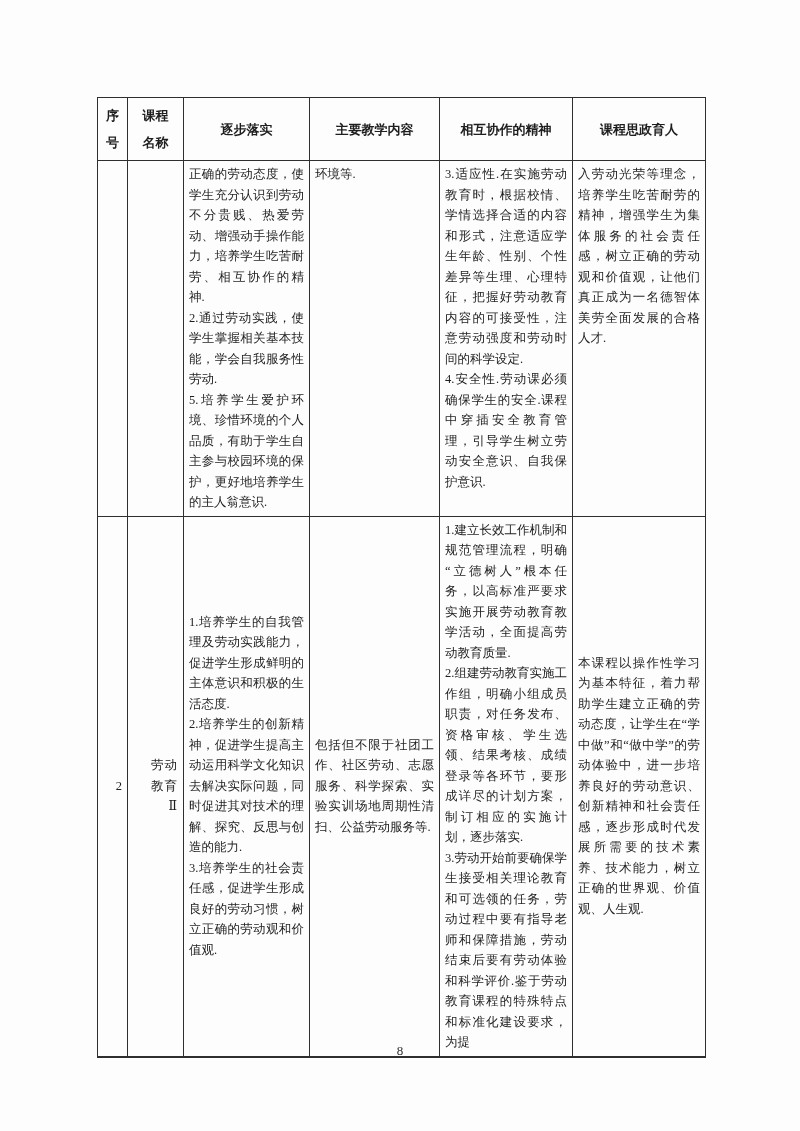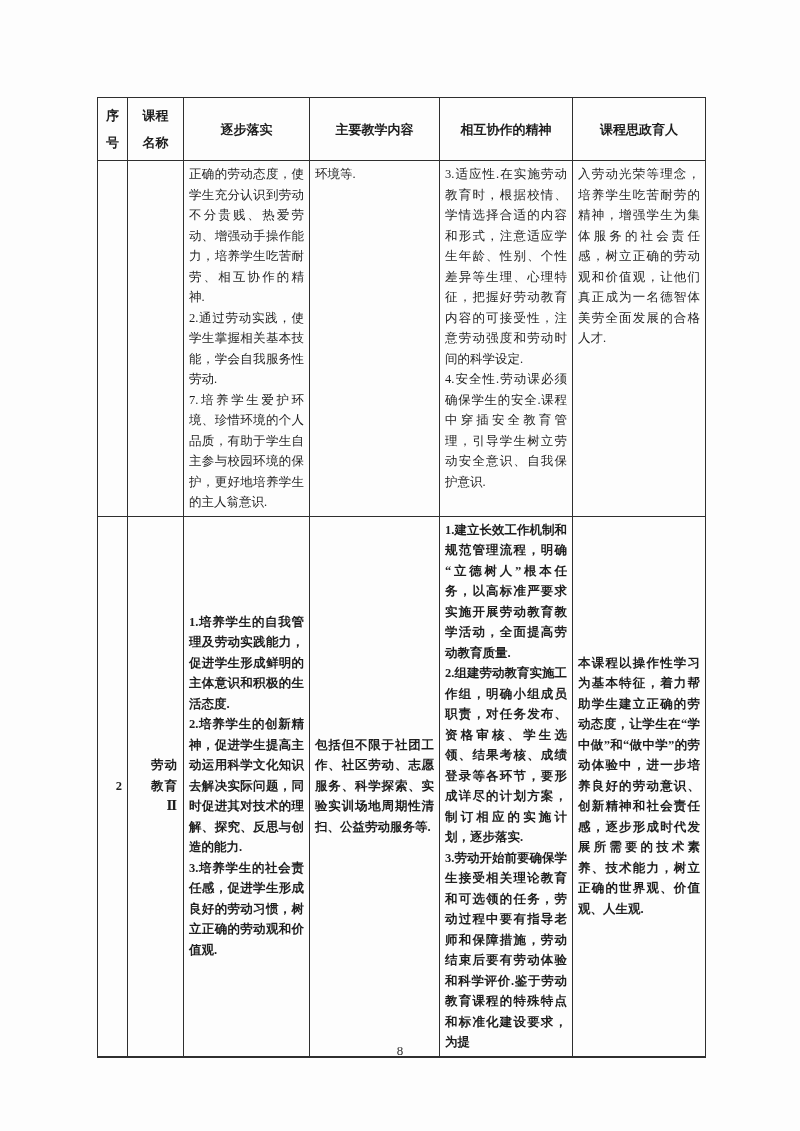--- a/index.html
+++ b/index.html
@@ -38,21 +38,21 @@
   .course-table thead th {
     font-weight: bold;
     text-align: center;
     vertical-align: middle;
     line-height: 27px;
     font-size: 13px;
     height: 56px;
   }
   .row-1 { height: 352px; }
   .row-2 { height: 497px; }
-  .row-2 td { border-bottom-width: 2px; font-weight: bold; }
+  .row-2 td { border-bottom-width: 2px; }
   td.cell-justify { text-align: justify; }
   td.cell-center  { text-align: right; vertical-align: middle; }
   td.cell-middle  { vertical-align: middle; }
   td.cell-top     { vertical-align: top; }
   .course-name { letter-spacing: 1px; }
   .page-number {
     position: absolute;
     left: 0;
     right: 0;
     top: 1043px;
@@ -86,21 +86,21 @@
         <th>相互协作的精神</th>
         <th>课程思政育人</th>
       </tr>
     </thead>
     <tbody>
       <tr class="row-1">
         <td class="cell-center"></td>
         <td class="cell-center course-name"></td>
         <td class="cell-justify cell-top">正确的劳动态度，使学生充分认识到劳动不分贵贱、热爱劳动、增强动手操作能力，培养学生吃苦耐劳、相互协作的精神.
 2.通过劳动实践，使学生掌握相关基本技能，学会自我服务性劳动.
-7.培养学生爱护环境、珍惜环境的个人品质，有助于学生自主参与校园环境的保护，更好地培养学生的主人翁意识.</td>
+5.培养学生爱护环境、珍惜环境的个人品质，有助于学生自主参与校园环境的保护，更好地培养学生的主人翁意识.</td>
         <td class="cell-justify cell-top">环境等.</td>
         <td class="cell-justify cell-top">3.适应性.在实施劳动教育时，根据校情、学情选择合适的内容和形式，注意适应学生年龄、性别、个性差异等生理、心理特征，把握好劳动教育内容的可接受性，注意劳动强度和劳动时间的科学设定.
 4.安全性.劳动课必须确保学生的安全.课程中穿插安全教育管理，引导学生树立劳动安全意识、自我保护意识.</td>
         <td class="cell-justify cell-top">入劳动光荣等理念，培养学生吃苦耐劳的精神，增强学生为集体服务的社会责任感，树立正确的劳动观和价值观，让他们真正成为一名德智体美劳全面发展的合格人才.</td>
       </tr>
       <tr class="row-2">
         <td class="cell-center">2</td>
         <td class="cell-center course-name">劳动
 教育
 Ⅱ</td>

